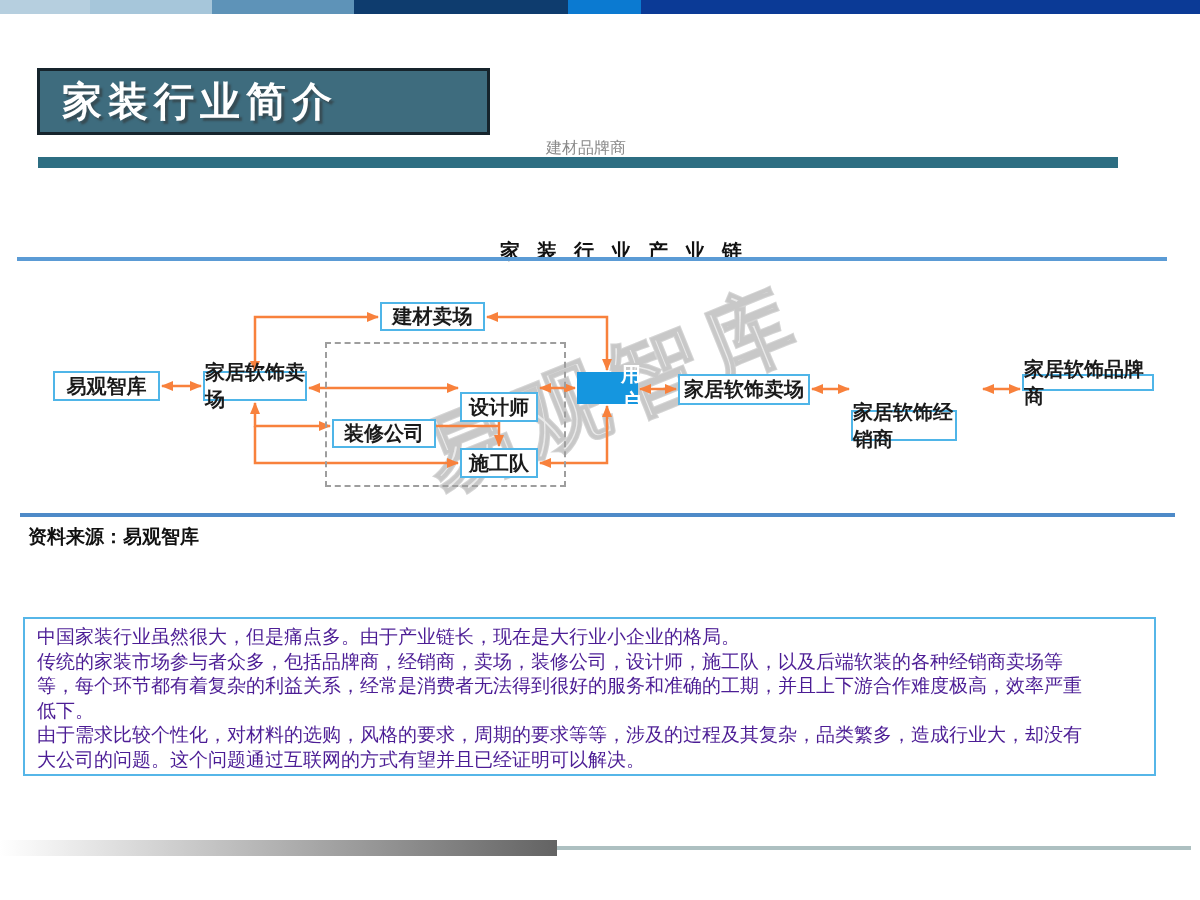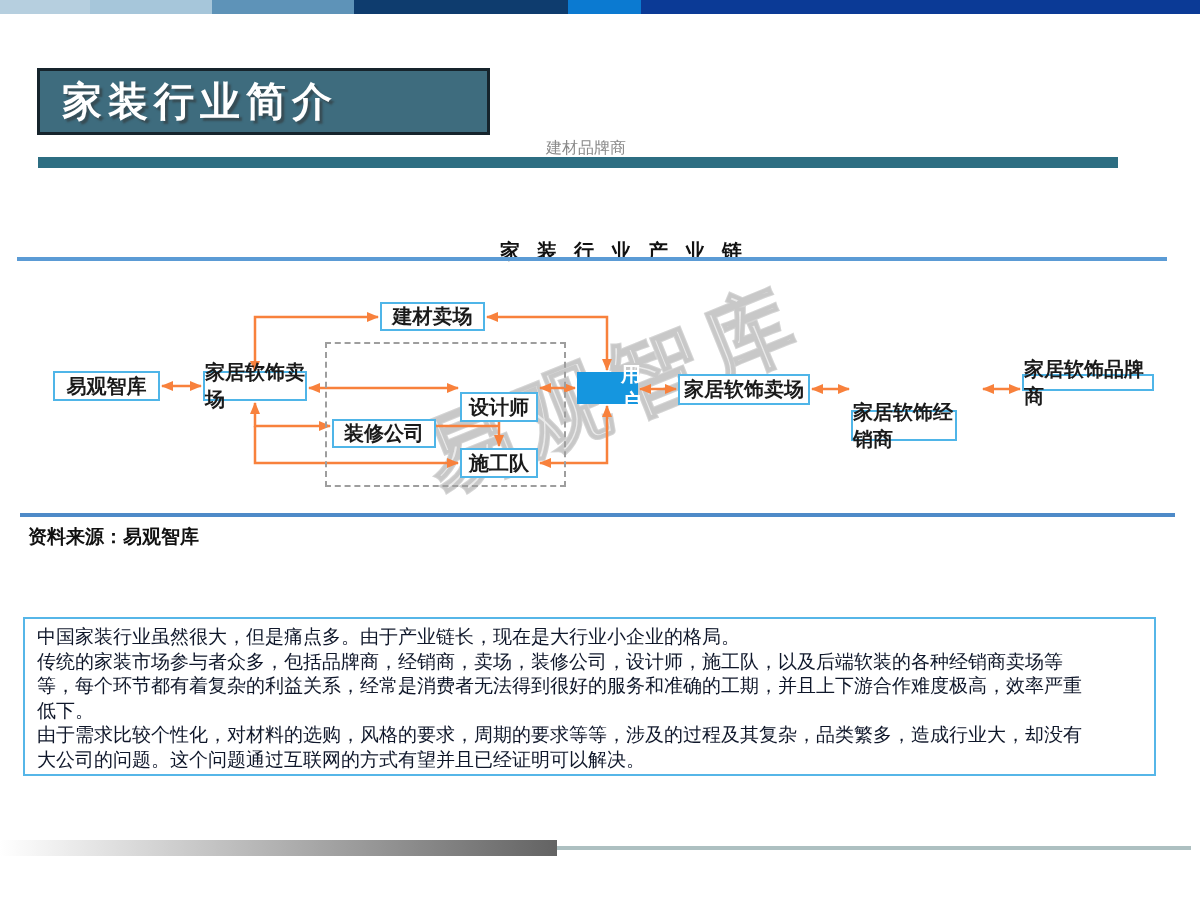--- a/index.html
+++ b/index.html
@@ -40,21 +40,21 @@
         display:flex;align-items:center;justify-content:center;z-index:3;
         font-size:20px;font-weight:bold;color:#1a1a1a;}
   .node.primary{background:#1596df;border-color:#1596df;color:#fff;}
 
   .source{position:absolute;left:28px;top:524px;font-size:19px;font-weight:bold;color:#111;
           font-family:"DejaVu Serif",serif;}
 
   
   .textbox{position:absolute;left:23px;top:617px;width:1133px;height:159px;
            border:2px solid #56b6e8;box-sizing:border-box;padding:5px 12px;
-           font-family:"DejaVu Serif",serif;font-size:19px;line-height:24.5px;color:#0f172a;}
+           font-family:"DejaVu Serif",serif;font-size:19px;line-height:24.5px;color:#4c1d95;}
 
   
   .footer-grad{position:absolute;left:0;top:840px;width:557px;height:16px;
                background:linear-gradient(to right,#ffffff,#636363);}
   .footer-line{position:absolute;left:557px;top:846px;width:634px;height:4px;background:#adc0c1;}
 </style>
 </head>
 <body>
 
 <div class="slide">

